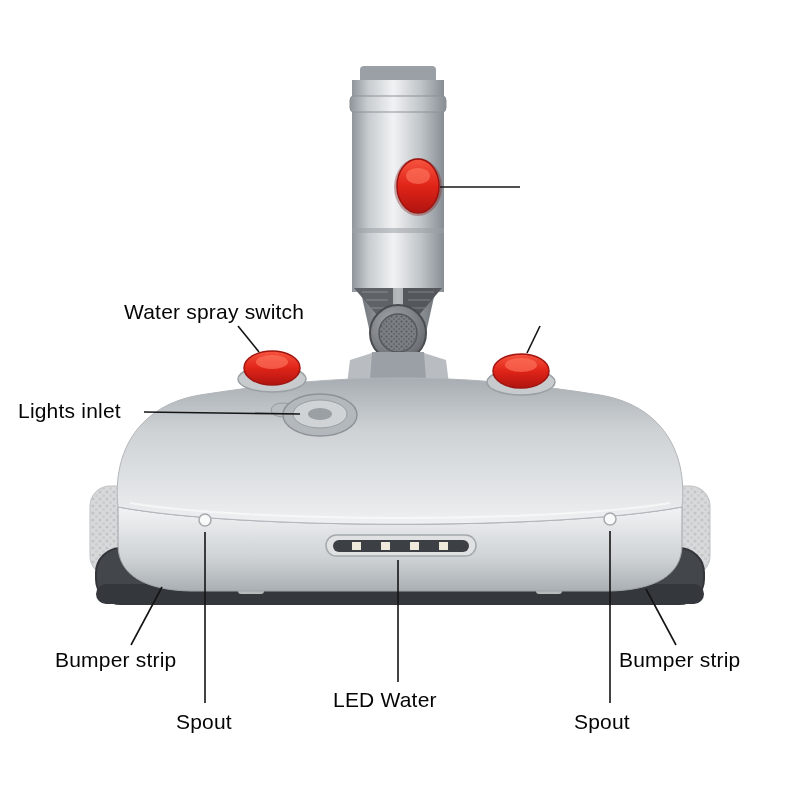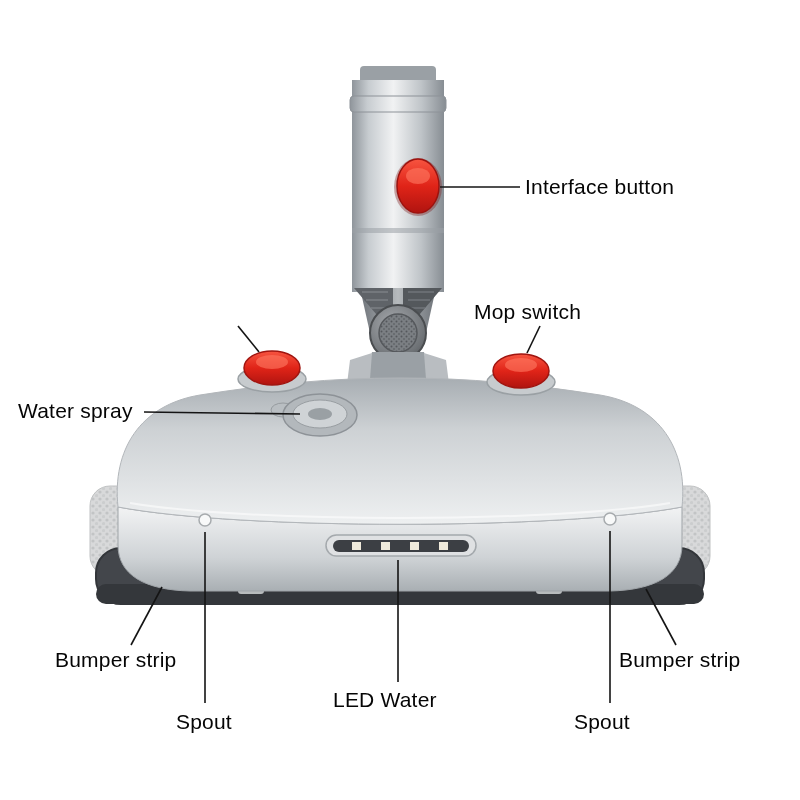--- a/index.html
+++ b/index.html
@@ -173,22 +173,21 @@
       <line x1="540" y1="326" x2="527" y2="353"></line>
       <line x1="144" y1="412" x2="300" y2="414"></line>
       <line x1="131" y1="645" x2="162" y2="587"></line>
       <line x1="205" y1="703" x2="205" y2="532"></line>
       <line x1="398" y1="682" x2="398" y2="560"></line>
       <line x1="610" y1="703" x2="610" y2="531"></line>
       <line x1="676" y1="645" x2="646" y2="589"></line>
     </g>
   </svg>
 
-  <div class="label lbl-interface">Interface button</div>
-  <div class="label lbl-mop-switch">Mop switch</div>
-  <div class="label lbl-water-inlet">Water spray</div>
+  <div class="label lbl-water-spray">Water spray switch</div>
+  <div class="label lbl-water-inlet">Lights inlet</div>
   <div class="label lbl-bumper-left">Bumper strip</div>
   <div class="label lbl-spout-left">Spout</div>
   <div class="label lbl-led">LED Water</div>
   <div class="label lbl-spout-right">Spout</div>
   <div class="label lbl-bumper-right">Bumper strip</div>
 
 </div>
 
 </body></html>

